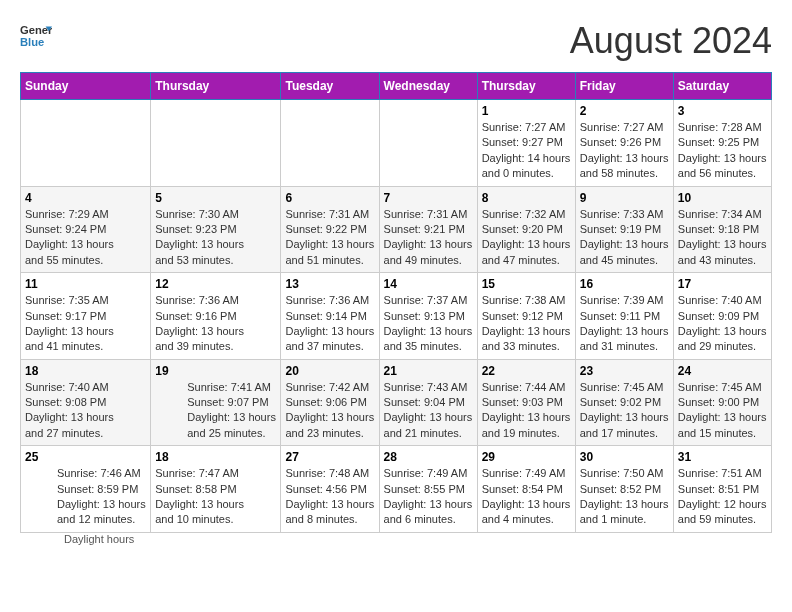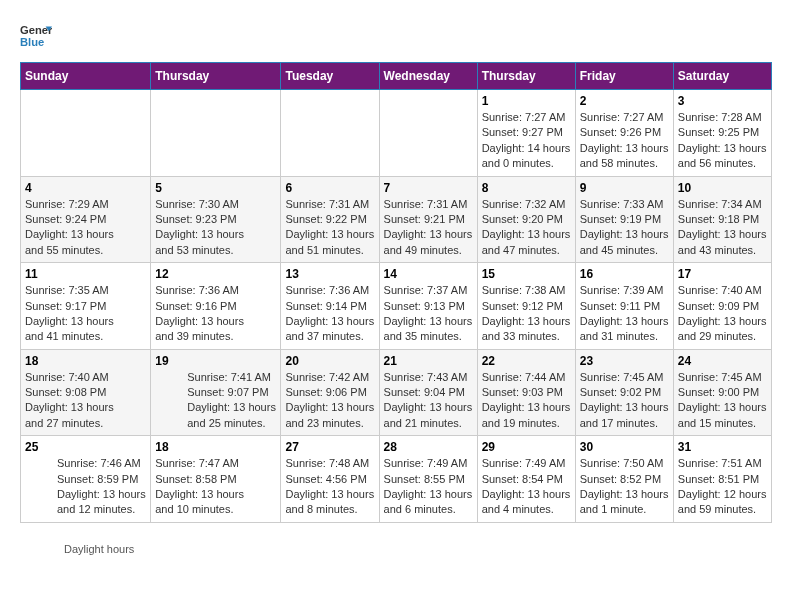--- a/index.html
+++ b/index.html
@@ -36,21 +36,21 @@
     .subtitle {
       font-size: 14px;
       color: #555;
     }
     table {
       width: 100%;
       border-collapse: collapse;
       font-size: 11px;
     }
     thead tr th {
-      background-color: #701a75;
+      background-color: #a21caf;
       color: #fff;
       padding: 6px 4px;
       text-align: left;
       font-size: 12px;
       font-weight: bold;
       border: 1px solid #2a7fba;
     }
     tbody tr td {
       border: 1px solid #ccc;
       padding: 4px;
@@ -66,40 +66,41 @@
       font-size: 12px;
       margin-bottom: 2px;
       display: block;
     }
     .day-info {
       font-size: 11px;
       color: #333;
       line-height: 1.4;
     }
     .footer {
-      margin-top: 20px;
+      margin-top: 0;
       font-size: 11px;
       color: #555;
       display: flex;
       gap: 20px;
       padding-left: 44px;
     }
   </style>
 </head>
 <body>
 
 <div class="header">
   <div class="logo">
     <svg class="logo-icon" viewBox="0 0 40 40">
       <text x="0" y="18" font-size="14" font-weight="bold" fill="#333">General</text>
       <text x="0" y="32" font-size="14" font-weight="bold" fill="#2a7fba">Blue</text>
       <polygon points="32,8 40,8 36,14" fill="#2a7fba"></polygon>
     </svg>
   </div>
   <div class="title-block">
+    <div class="month-title">August 2024</div>
   </div>
 </div>
 
 <table>
   <thead>
     <tr id="header-row">
         <th>Sunday</th>
         <th>Thursday</th>
         <th>Tuesday</th>
         <th>Wednesday</th>

